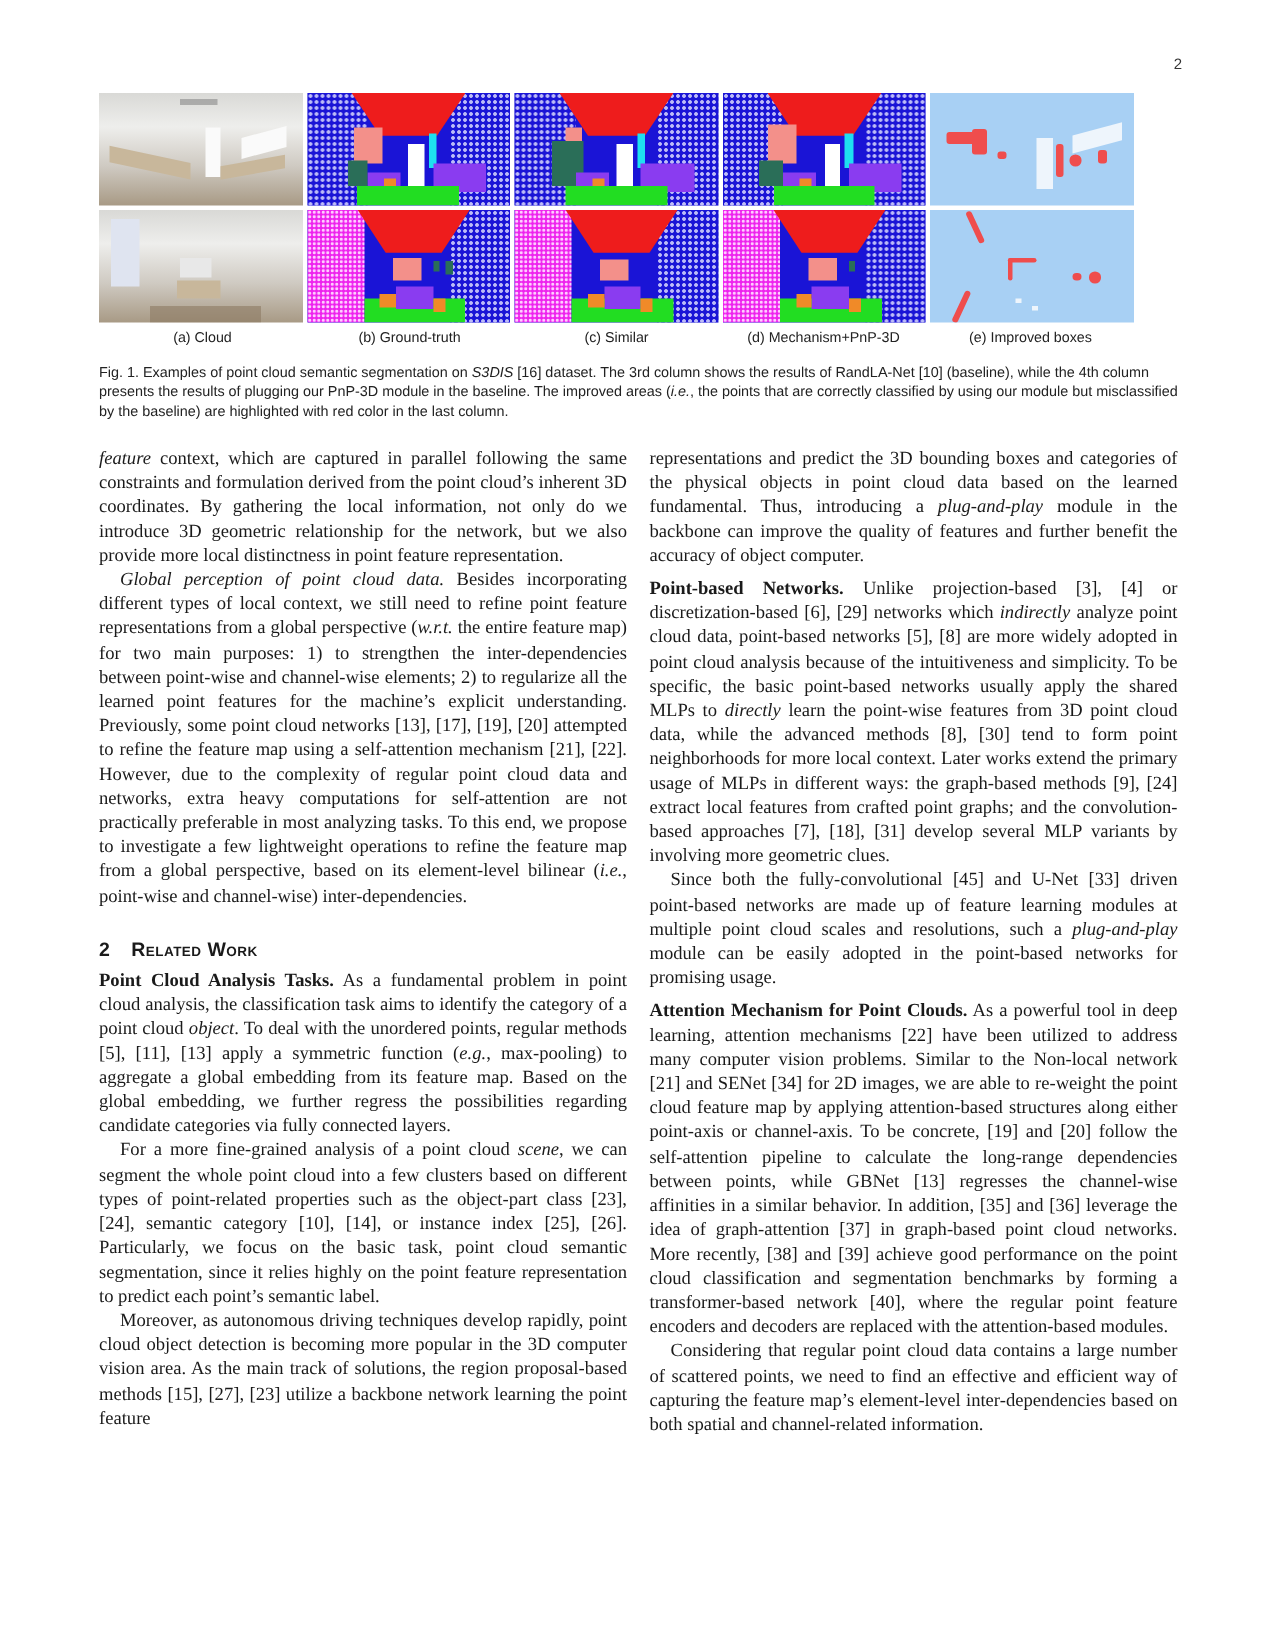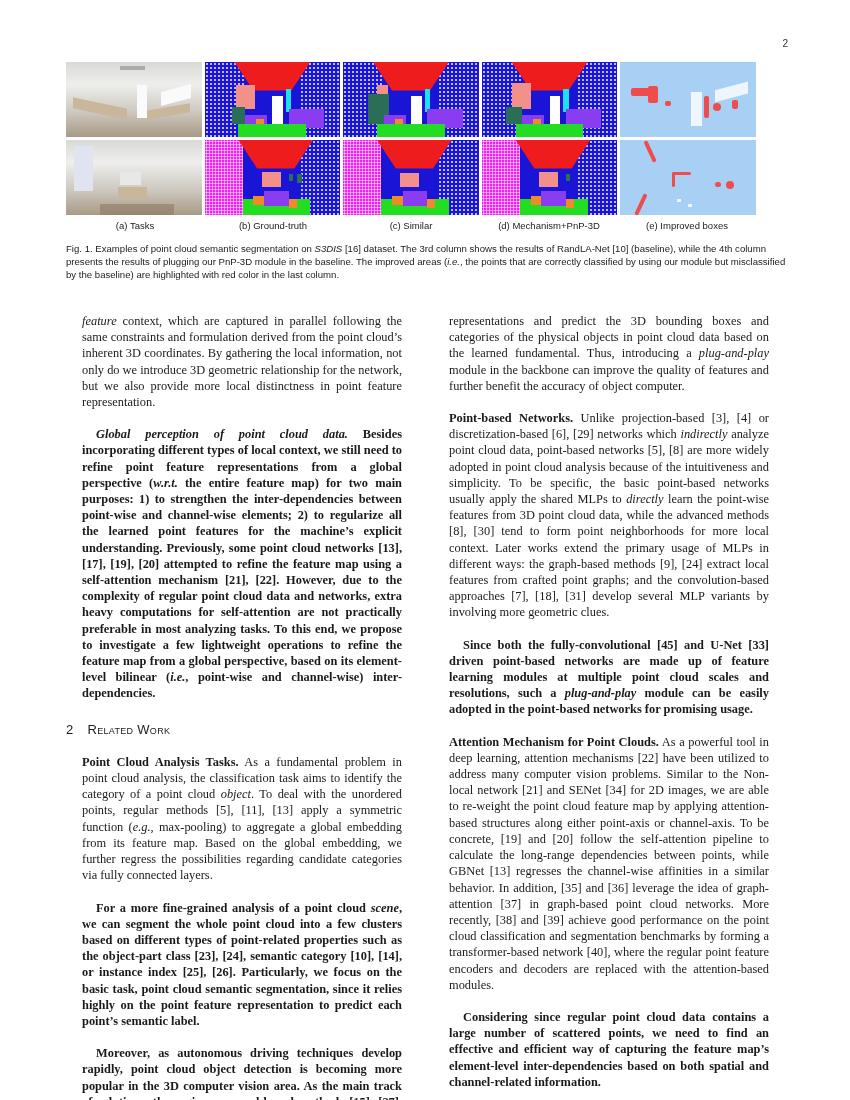--- a/index.html
+++ b/index.html
@@ -34,24 +34,24 @@
 
   .improved { background: #a8d0f4; }
   .improved .spot { position:absolute; background:#ef4d4d; border-radius: 2px; }
   .improved .wh { position:absolute; background:#eef5fc; }
 
   .caption { position: absolute; left: 66px; top: 242px; width: 720px; font-family: "Liberation Sans", sans-serif; font-size: 9.6px; line-height: 13px; color: #222; }
 
   .col-text { position: absolute; top: 297px; width: 352px; font-family: "Liberation Serif", serif; font-size: 12.4px; line-height: 16.2px; text-align: justify; color: #1a1a1a; }
   .col-left { left: 66px; }
   .col-right { left: 433px; }
-  .col-text p { margin: 16px; }
-  .col-text p.indent { text-indent: 14px; font-weight: bold; }
+  .col-text p { margin: 0; }
+  .col-text p.indent { text-indent: 14px; }
   .col-text p.gap { margin-top: 6px; }
-  .section-heading { font-family: "Liberation Sans", sans-serif; font-weight: normal; font-size: 13px; margin: 20px 0 4px 0; letter-spacing: 0.3px; }
+  .section-heading { font-family: "Liberation Sans", sans-serif; font-weight: bold; font-size: 13px; margin: 20px 0 4px 0; letter-spacing: 0.3px; }
   .section-heading .sc { font-variant: small-caps; }
   .section-heading .num { margin-right: 14px; }
   b.run { font-weight: bold; }
 </style>
 </head>
 <body>
 
 <div class="page-number">2</div>
 
 <div class="figure">
@@ -158,21 +158,21 @@
       <div class="spot" style="left:38%;top:42%;width:14%;height:4%;"></div>
       <div class="spot" style="left:38%;top:42%;width:2%;height:20%;"></div>
       <div class="spot" style="left:70%;top:56%;width:4%;height:7%;border-radius:50%;"></div>
       <div class="spot" style="left:78%;top:55%;width:6%;height:10%;border-radius:50%;"></div>
       <div class="spot" style="left:14%;top:70%;width:3%;height:30%;transform:rotate(25deg);"></div>
       <div class="wh" style="left:42%;top:78%;width:3%;height:4%;"></div>
       <div class="wh" style="left:50%;top:85%;width:3%;height:4%;"></div>
     </div>
   </div>
   <div class="fig-labels">
-    <div class="fig-label">(a) Tasks</div>
+    <div class="fig-label">(a) Cloud</div>
     <div class="fig-label">(b) Ground-truth</div>
     <div class="fig-label">(c) Similar</div>
     <div class="fig-label">(d) Mechanism+PnP-3D</div>
     <div class="fig-label">(e) Improved boxes</div>
   </div>
 </div>
 
 <div class="caption"><span>Fig. 1. Examples of point cloud semantic segmentation on </span><i>S3DIS</i><span> [16] dataset. The 3rd column shows the results of RandLA-Net [10] (baseline), while the 4th column presents the results of plugging our PnP-3D module in the baseline. The improved areas (</span><i>i.e.</i><span>, the points that are correctly classified by using our module but misclassified by the baseline) are highlighted with red color in the last column.</span></div>
 
 <div class="col-text col-left">
@@ -184,14 +184,14 @@
   <p><b class="run">Point Cloud Analysis Tasks.</b><span> As a fundamental problem in point cloud analysis, the classification task aims to identify the category of a point cloud </span><i>object</i><span>. To deal with the unordered points, regular methods [5], [11], [13] apply a symmetric function (</span><i>e.g.</i><span>, max-pooling) to aggregate a global embedding from its feature map. Based on the global embedding, we further regress the possibilities regarding candidate categories via fully connected layers.</span></p>
   <p class="indent"><span>For a more fine-grained analysis of a point cloud </span><i>scene</i><span>, we can segment the whole point cloud into a few clusters based on different types of point-related properties such as the object-part class [23], [24], semantic category [10], [14], or instance index [25], [26]. Particularly, we focus on the basic task, point cloud semantic segmentation, since it relies highly on the point feature representation to predict each point’s semantic label.</span></p>
   <p class="indent"><span>Moreover, as autonomous driving techniques develop rapidly, point cloud object detection is becoming more popular in the 3D computer vision area. As the main track of solutions, the region proposal-based methods [15], [27], [23] utilize a backbone network learning the point feature</span></p>
 </div>
 
 <div class="col-text col-right">
   <p><span>representations and predict the 3D bounding boxes and categories of the physical objects in point cloud data based on the learned fundamental. Thus, introducing a </span><i>plug-and-play</i><span> module in the backbone can improve the quality of features and further benefit the accuracy of object computer.</span></p>
   <p class="gap"><b class="run">Point-based Networks.</b><span> Unlike projection-based [3], [4] or discretization-based [6], [29] networks which </span><i>indirectly</i><span> analyze point cloud data, point-based networks [5], [8] are more widely adopted in point cloud analysis because of the intuitiveness and simplicity. To be specific, the basic point-based networks usually apply the shared MLPs to </span><i>directly</i><span> learn the point-wise features from 3D point cloud data, while the advanced methods [8], [30] tend to form point neighborhoods for more local context. Later works extend the primary usage of MLPs in different ways: the graph-based methods [9], [24] extract local features from crafted point graphs; and the convolution-based approaches [7], [18], [31] develop several MLP variants by involving more geometric clues.</span></p>
   <p class="indent"><span>Since both the fully-convolutional [45] and U-Net [33] driven point-based networks are made up of feature learning modules at multiple point cloud scales and resolutions, such a </span><i>plug-and-play</i><span> module can be easily adopted in the point-based networks for promising usage.</span></p>
   <p class="gap"><b class="run">Attention Mechanism for Point Clouds.</b><span> As a powerful tool in deep learning, attention mechanisms [22] have been utilized to address many computer vision problems. Similar to the Non-local network [21] and SENet [34] for 2D images, we are able to re-weight the point cloud feature map by applying attention-based structures along either point-axis or channel-axis. To be concrete, [19] and [20] follow the self-attention pipeline to calculate the long-range dependencies between points, while GBNet [13] regresses the channel-wise affinities in a similar behavior. In addition, [35] and [36] leverage the idea of graph-attention [37] in graph-based point cloud networks. More recently, [38] and [39] achieve good performance on the point cloud classification and segmentation benchmarks by forming a transformer-based network [40], where the regular point feature encoders and decoders are replaced with the attention-based modules.</span></p>
-  <p class="indent"><span>Considering since regular point cloud data contains a large number of scattered points, we need to find an effective and efficient way of capturing the feature map’s element-level inter-dependencies based on both spatial and channel-related information.</span></p>
+  <p class="indent"><span>Considering that regular point cloud data contains a large number of scattered points, we need to find an effective and efficient way of capturing the feature map’s element-level inter-dependencies based on both spatial and channel-related information.</span></p>
 </div>
 
 </body></html>

